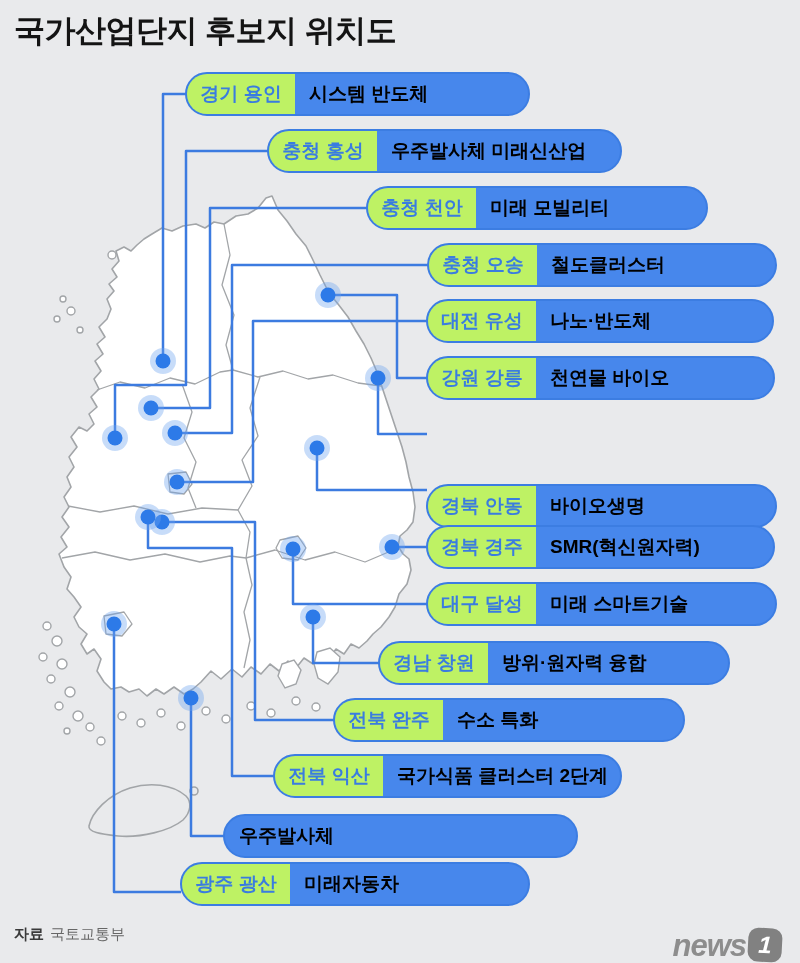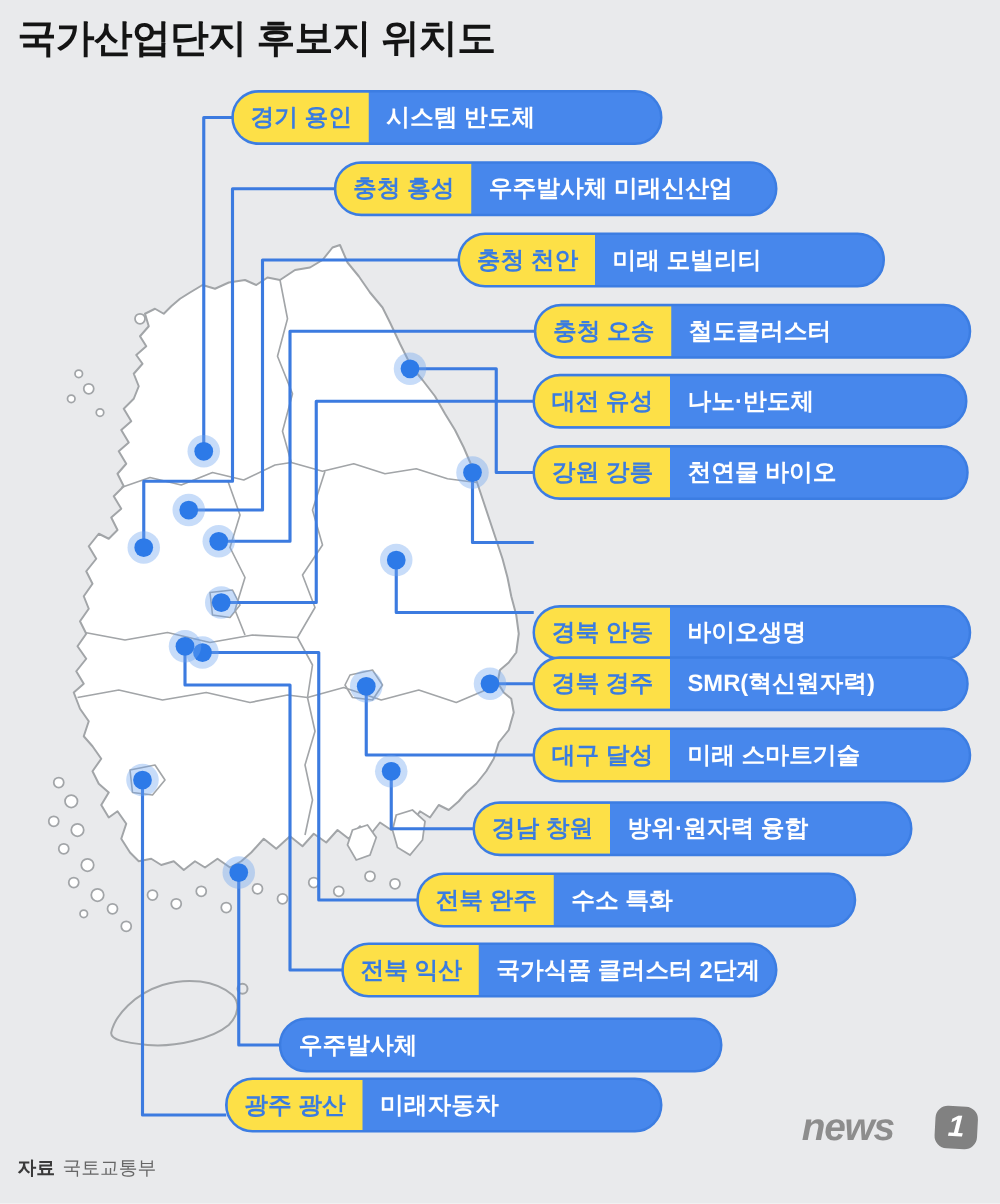--- a/index.html
+++ b/index.html
@@ -14,26 +14,26 @@
   }
   svg.maplayer{position:absolute;left:0;top:0;z-index:1;}
   
   .pill{
     position:absolute;height:44px;z-index:2;box-sizing:border-box;
     display:flex;align-items:center;
     background:#4787ec;border:2.5px solid #3c7de2;border-radius:22px;
     overflow:hidden;
   }
   .pill .region{
-    flex:0 0 auto;width:108px;height:100%;background:#fde047;color:#3a7ce0;
+    flex:0 0 auto;width:108px;height:100%;background:#bef264;color:#3a7ce0;
     display:flex;align-items:center;justify-content:center;
     font-size:19px;font-weight:700;white-space:nowrap;
   }
   .pill .industry{
-    color:#ffffff;font-size:19px;font-weight:700;margin-left:14px;white-space:nowrap;
+    color:#000000;font-size:19px;font-weight:700;margin-left:14px;white-space:nowrap;
   }
   .l0{left:185px;top:72px;width:345px}
   .l1{left:267px;top:129px;width:355px}
   .l2{left:366px;top:186px;width:342px}
   .l3{left:427px;top:243px;width:350px}
   .l4{left:426px;top:299px;width:348px}
   .l5{left:426px;top:356px;width:349px}
   .l6{left:426px;top:412px;width:348px}
   .l7{left:426px;top:484px;width:351px}
   .l8{left:426px;top:525px;width:349px}
@@ -42,22 +42,22 @@
   .l11{left:333px;top:698px;width:352px}
   .l12{left:273px;top:754px;width:349px}
   .l13{left:223px;top:814px;width:355px}
   .l14{left:180px;top:862px;width:350px}
   
   .source{
     position:absolute;left:14px;top:925px;font-size:15px;color:#666;z-index:2;text-align:right;
   }
   .source b{color:#3a3a3a;margin-right:6px;font-weight:700;}
   .logo{
-    position:absolute;right:18px;top:884px;z-index:2;
-    display:flex;align-items:center;gap:31px;
+    position:absolute;right:18px;top:928px;z-index:2;
+    display:flex;align-items:flex-start;
   }
   .logo .word{
     font-size:31px;font-weight:700;font-style:italic;color:#8d8d8d;letter-spacing:-1px;
   }
   .logo .badge{
     width:34px;height:34px;margin-left:2px;border-radius:10px;background:#818181;
     color:#fff;font-size:24px;font-weight:700;font-style:italic;
     display:flex;align-items:center;justify-content:center;transform:rotate(3deg);
   }
 </style>

